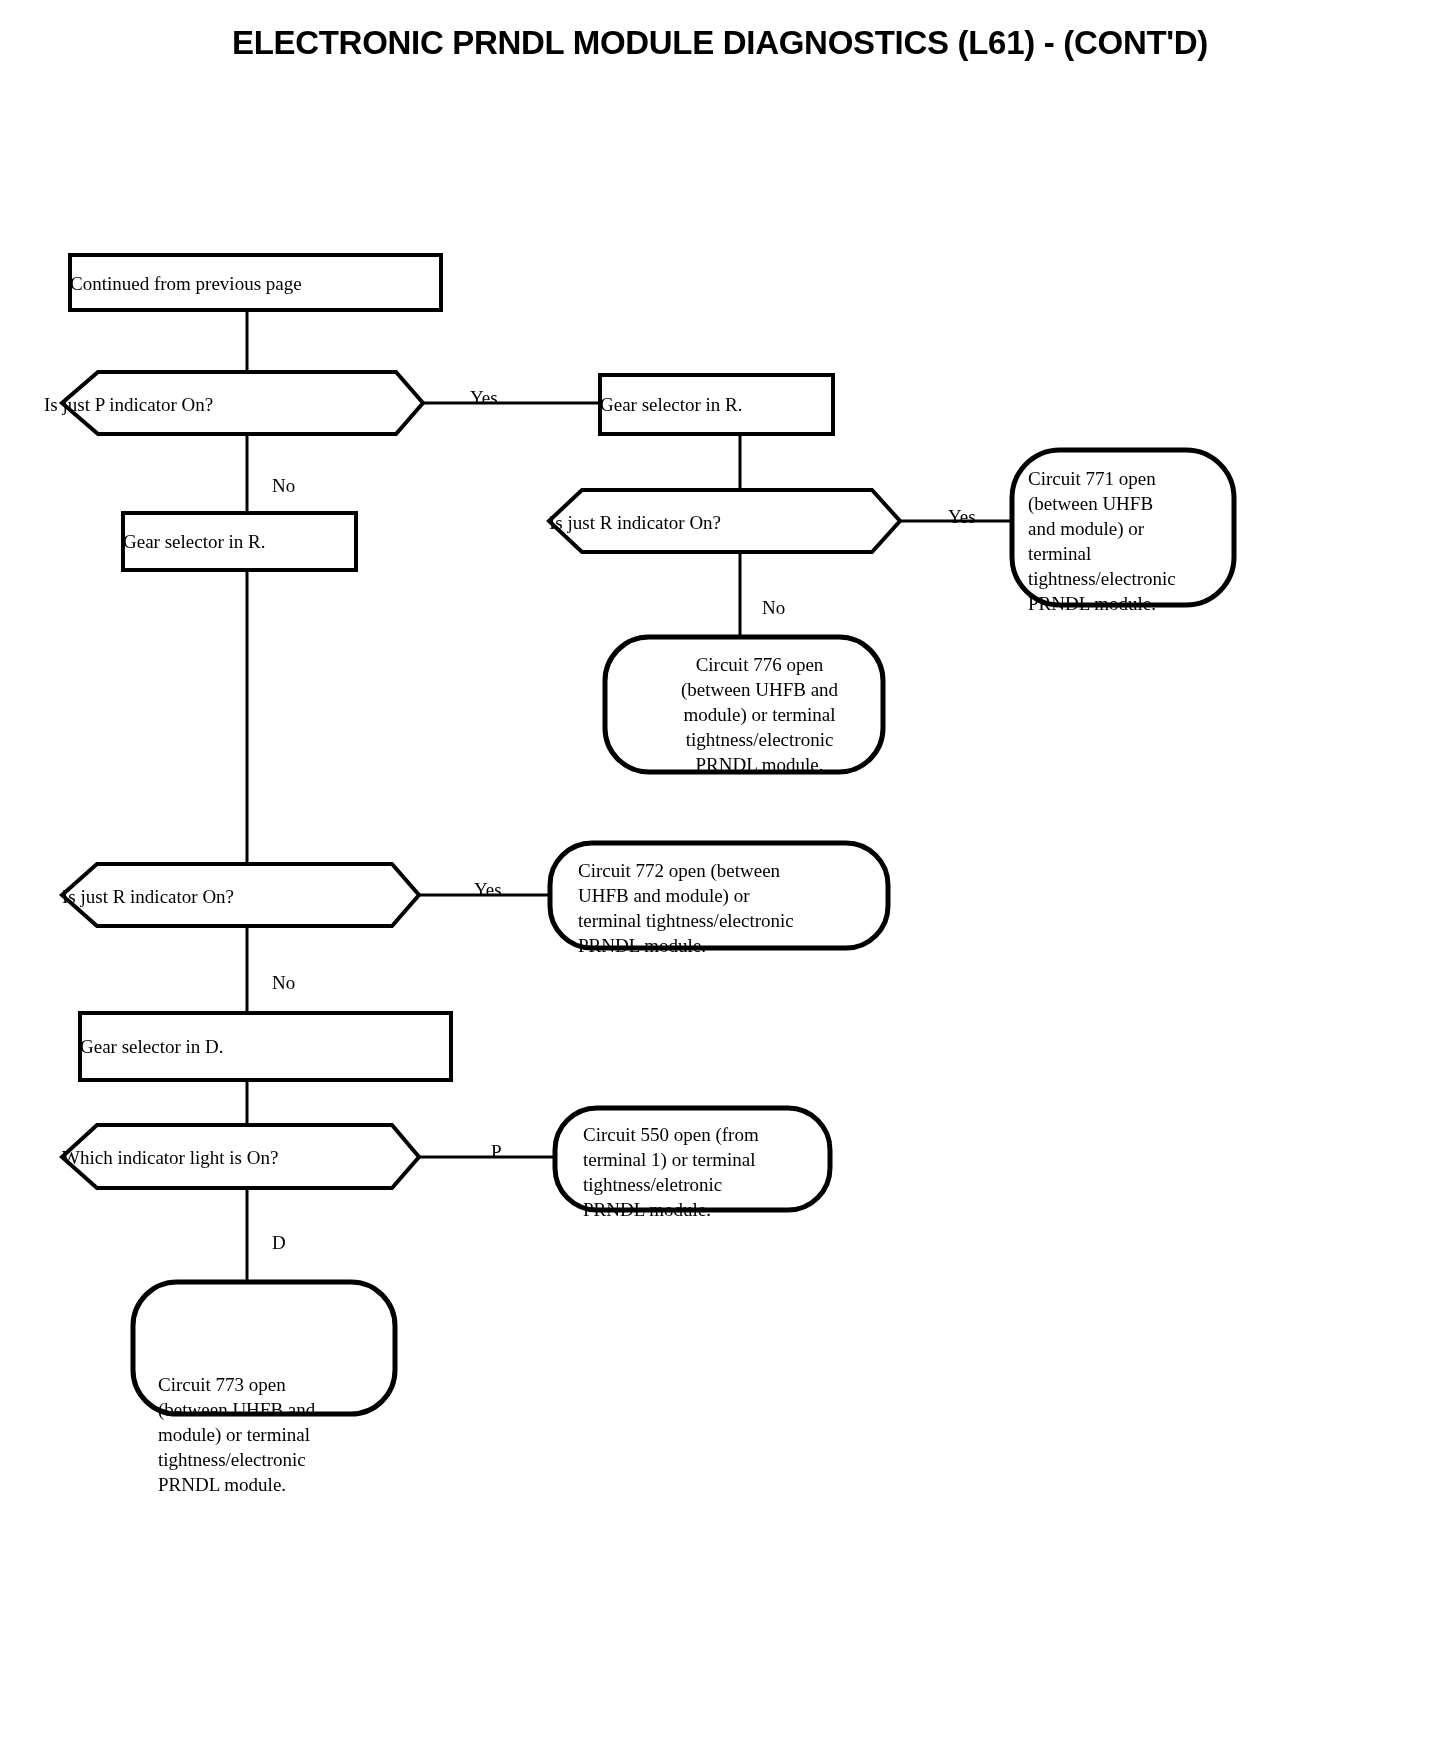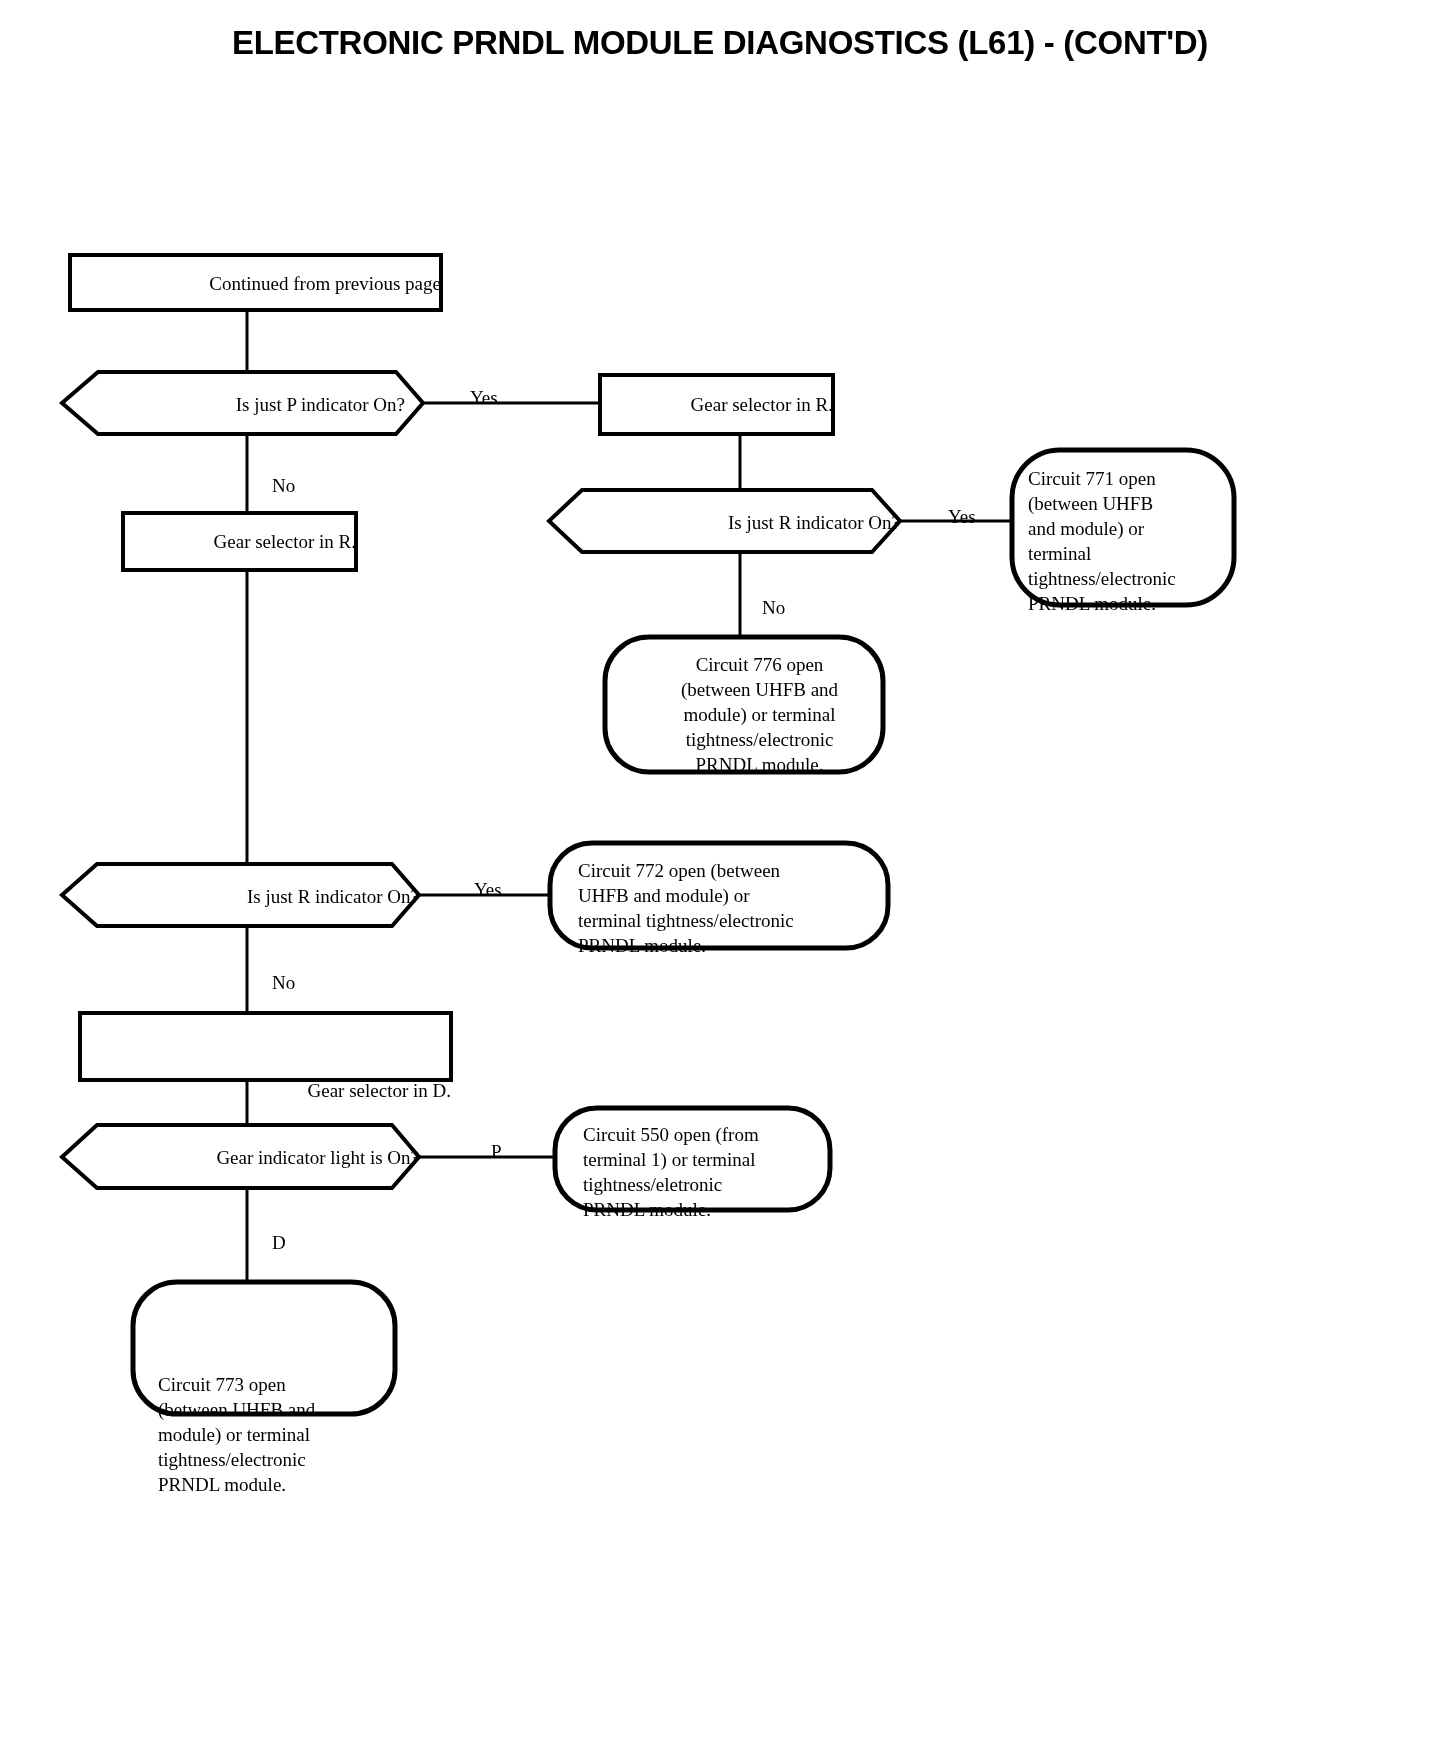--- a/index.html
+++ b/index.html
@@ -34,21 +34,21 @@
   }
   .node-text {
     position: absolute;
     color: #000000;
     font-family: "Liberation Serif", "DejaVu Serif", serif;
     font-size: 19px;
     line-height: 25px;
     white-space: pre-line;
   }
   .node-text.centered {
-    text-align: right;
+    text-align: left;
   }
   .edge-label {
     position: absolute;
     color: #000000;
     font-family: "Liberation Serif", "DejaVu Serif", serif;
     font-size: 19px;
     white-space: nowrap;
     margin-top: 13px;
   }
 </style>
@@ -136,23 +136,23 @@
 
 <div class="node-text centered" style="left:123px; top:529px; width:233px;">Gear selector in R.</div>
 
 <div class="node-text centered" style="left:62px; top:884px; width:357px;">Is just R indicator On?</div>
 
 <div class="node-text" style="left:578px; top:858px; width:310px;">Circuit 772 open (between
 UHFB and module) or
 terminal tightness/electronic
 PRNDL module.</div>
 
-<div class="node-text centered" style="left:80px; top:1034px; width:371px;margin-top:44px;">Gear selector in D.</div>
+<div class="node-text centered" style="left:80px; top:1034px; width:371px;">Gear selector in D.</div>
 
-<div class="node-text centered" style="left:62px; top:1145px; width:357px;">Gear indicator light is On?</div>
+<div class="node-text centered" style="left:62px; top:1145px; width:357px;">Which indicator light is On?</div>
 
 <div class="node-text" style="left:583px; top:1122px; width:250px;">Circuit 550 open (from
 terminal 1) or terminal
 tightness/eletronic
 PRNDL module.</div>
 
 <div class="node-text" style="left:158px; top:1372px; width:240px;">Circuit 773 open
 (between UHFB and
 module) or terminal
 tightness/electronic

